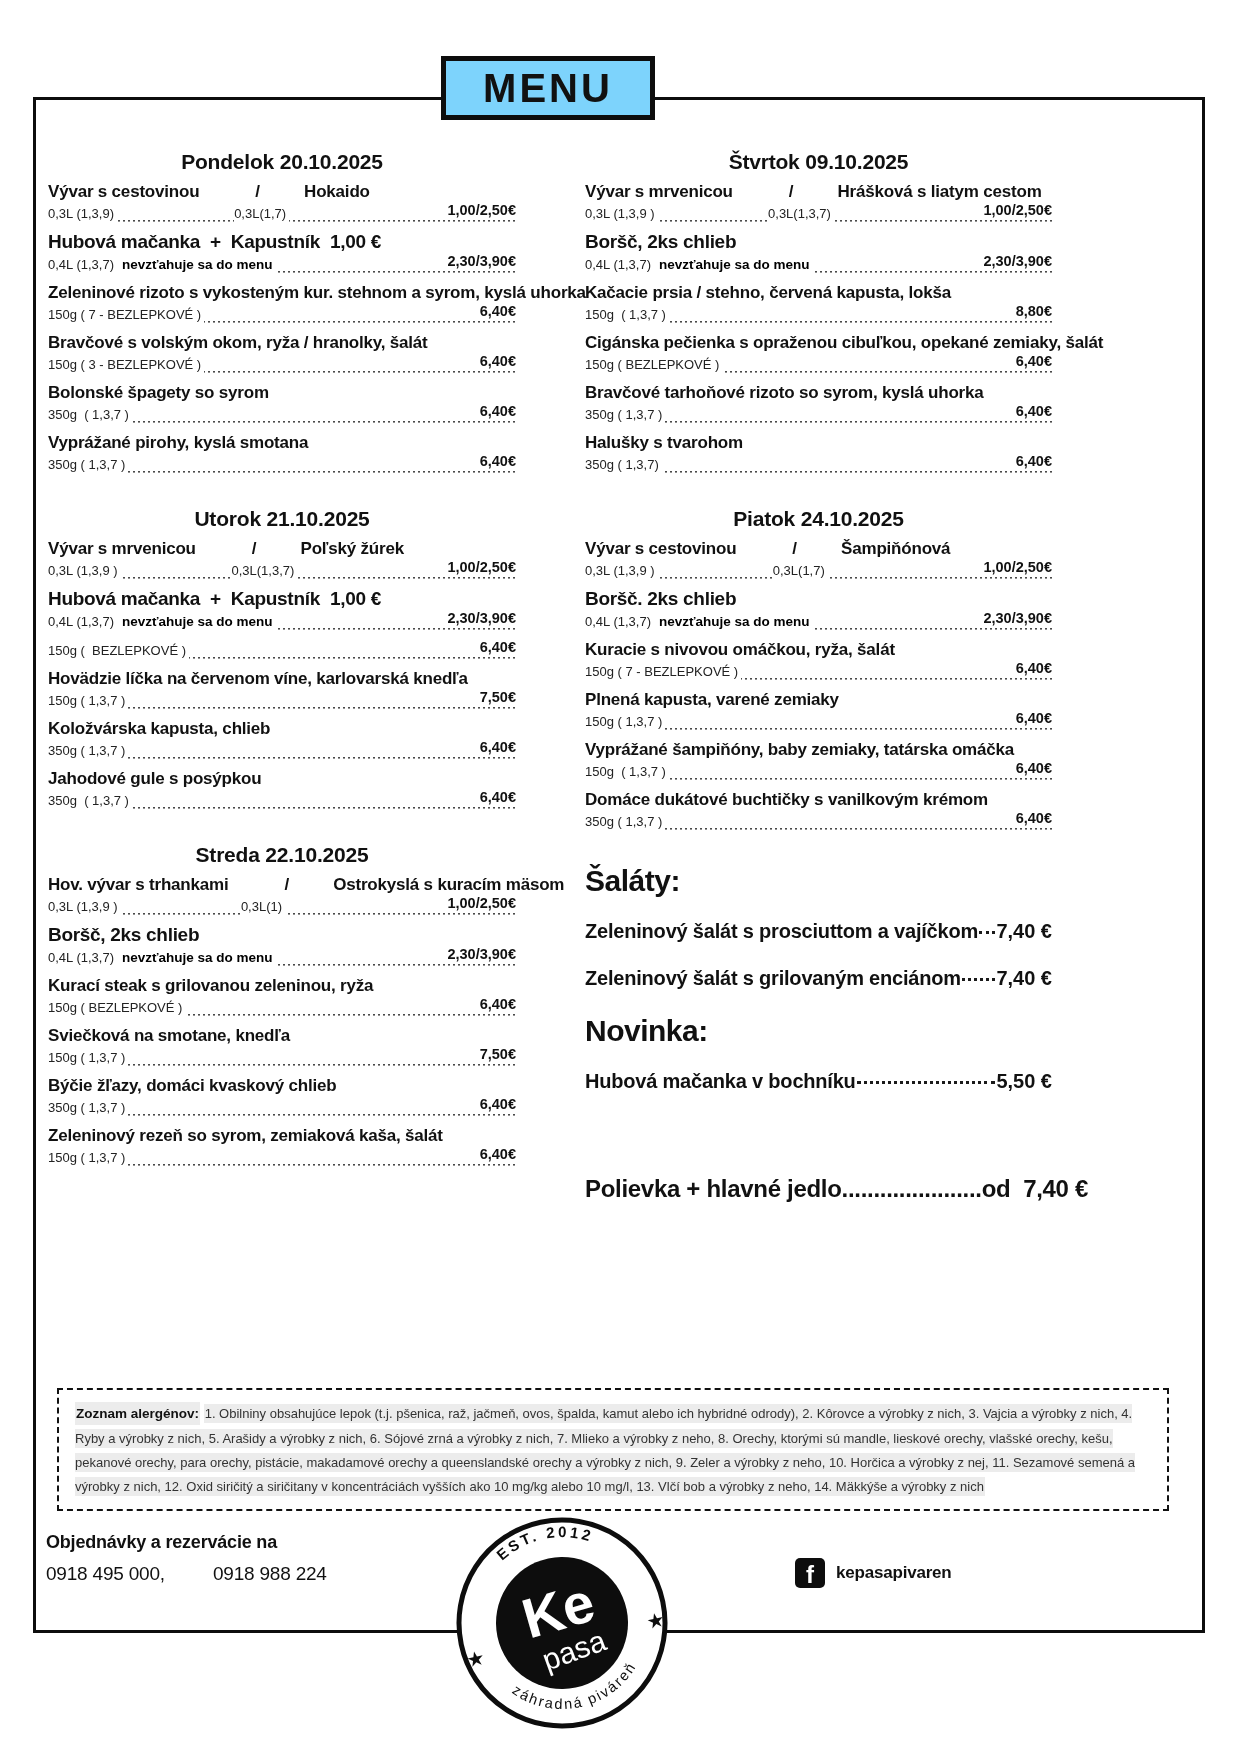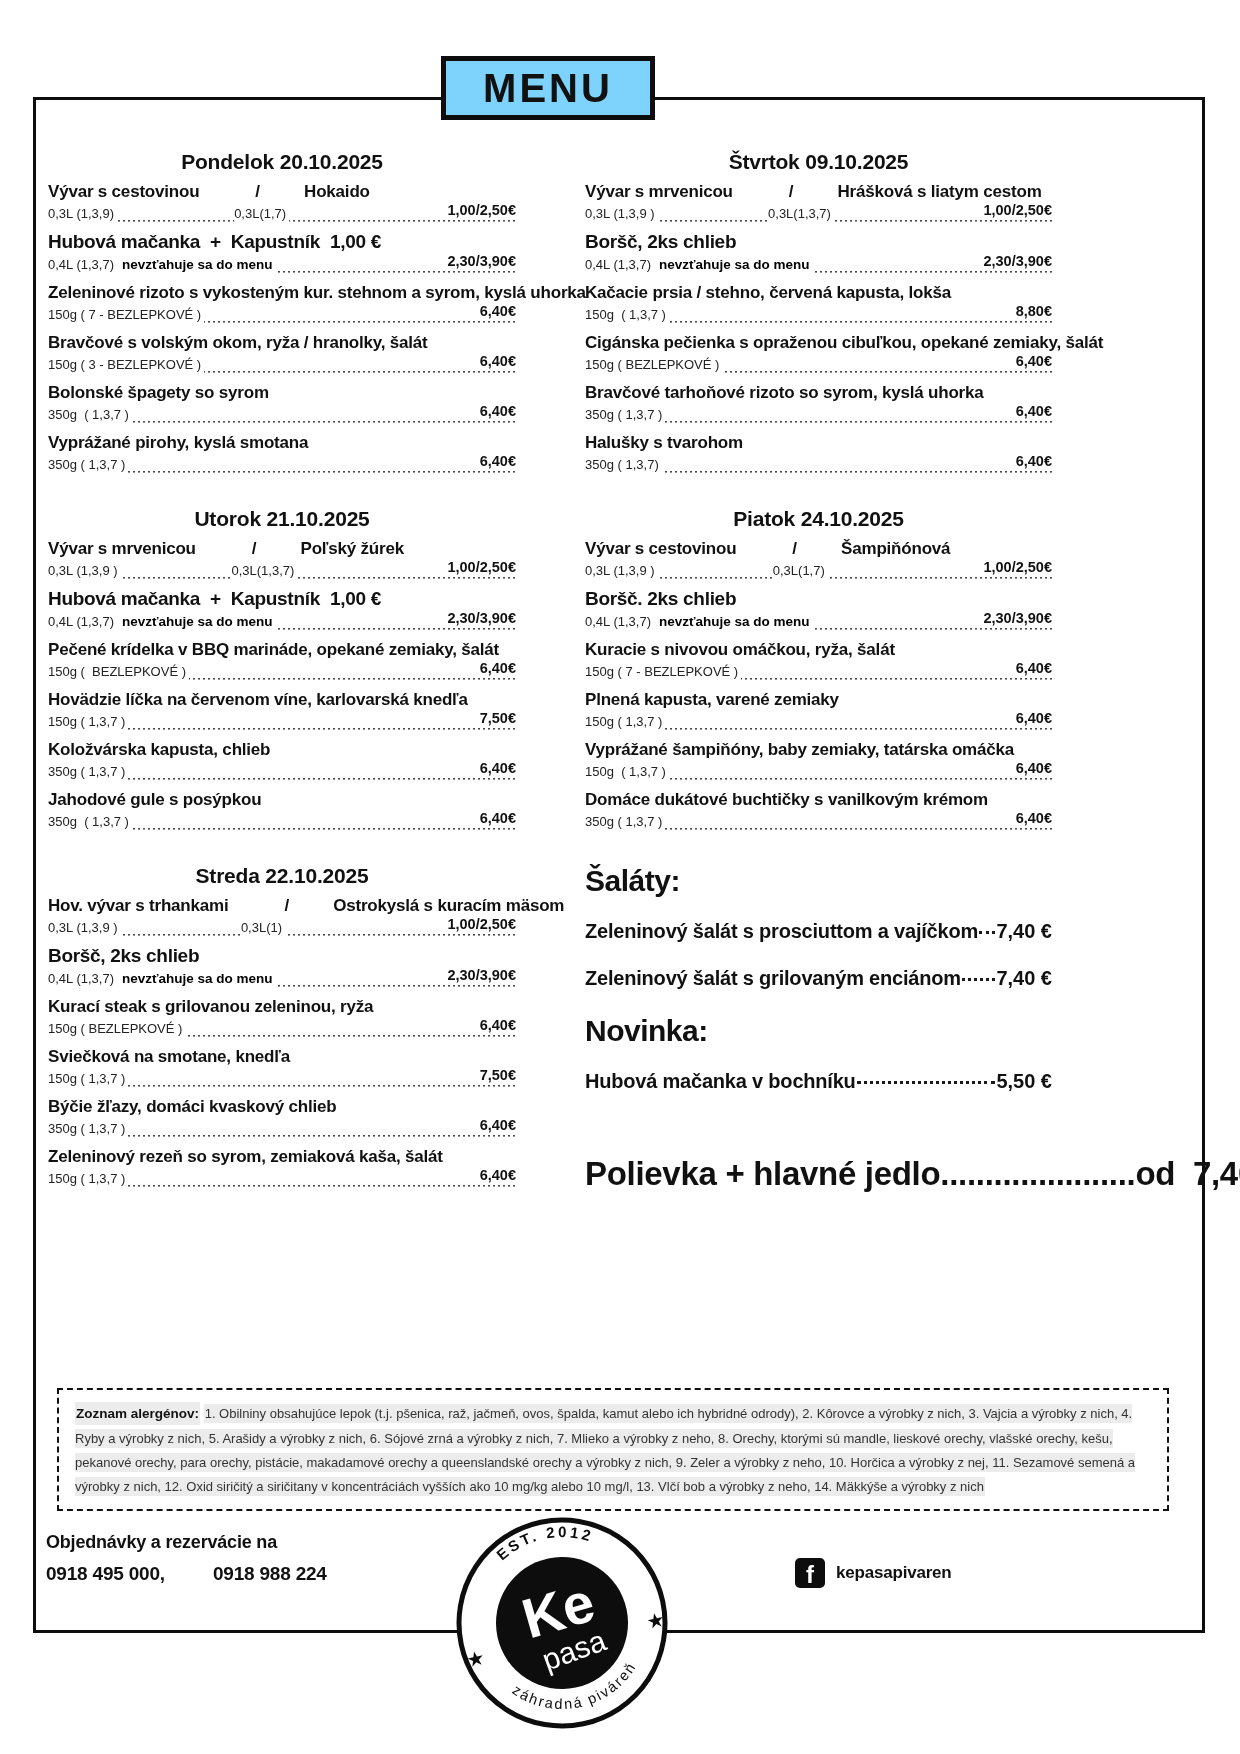--- a/index.html
+++ b/index.html
@@ -47,33 +47,33 @@
   .price { font-size:14.5px; font-weight:700; margin:0 0 4px 6px; white-space:pre; line-height:15px; }
 
   .big-head { font-size:30px; font-weight:800; letter-spacing:-0.5px; margin:18px 0 22px; }
   .salad-row { display:flex; align-items:baseline; margin-bottom:24px; }
   .salad-name { font-size:20px; font-weight:700; letter-spacing:-0.2px; white-space:pre; }
   .leader { flex:1; border-bottom:3px dotted #1a1a1a; margin:0 1px; transform:translateY(-4px); }
   .salad-price { font-size:20px; font-weight:700; white-space:pre; }
   .novinka-head { margin-top:6px; }
 
   .combo-row { display:flex; align-items:baseline; justify-content:space-between; margin-top:62px; }
-  .combo-label, .combo-dots, .combo-price { font-size:33px; font-weight:800; letter-spacing:-0.3px; white-space:pre; }
+  .combo-label, .combo-dots, .combo-price { font-size:24px; font-weight:800; letter-spacing:-0.3px; white-space:pre;margin-top:20px; }
 
   .allergens {
     position:absolute; left:57px; top:1388px; width:1112px;
     border:2px dashed #111; padding:12px 16px 10px;
     font-size:13px; line-height:1.85;
   }
   .alg-label { font-weight:800; font-size:13.5px; background:#ececec; padding:4px 1px; }
   .alg-body  { background:#ececec; color:#333; padding:2px 1px; }
 
   .contact { position:absolute; left:46px; top:1532px; }
   .contact-line1 { font-size:18px; font-weight:700; letter-spacing:-0.2px; }
-  .contact-line2 { font-size:19px; font-weight:700; margin-top:10px; letter-spacing:-0.2px; }
+  .contact-line2 { font-size:19px; font-weight:400; margin-top:10px; letter-spacing:-0.2px; }
   .contact-line2 .phone2 { margin-left:48px; }
 
   .fb { position:absolute; left:795px; top:1558px; display:flex; align-items:center; }
   .fb-icon {
     width:30px; height:30px; background:#0d0d0d; border-radius:5px;
     color:#fff; font-weight:700; font-size:24px; line-height:26px;
     display:flex; align-items:flex-end; justify-content:center;
   }
   .fb-handle { font-size:17px; font-weight:600; margin-left:11px; letter-spacing:-0.2px; }
 
@@ -166,21 +166,20 @@
       <div class="name-row"><span class="nm">Hubová mačanka  +  Kapustník  1,00 €</span></div>
       <div class="meta-row">
           <span class="m">0,4L (1,3,7)</span>
           <span class="m note">nevzťahuje sa do menu</span>
           <span class="sp"></span>
           <span class="sp2"></span>
           <span class="price">2,30/3,90€</span>
         </div>
     </div>
     <div class="item">
-      <div class="name-row"><span class="nm">Pečené krídelka v BBQ marináde, opekané zemiaky, šalát</span></div>
       <div class="meta-row">
           <span class="m">150g (  BEZLEPKOVÉ )</span>
           <span class="sp"></span>
           <span class="sp2"></span>
           <span class="price">6,40€</span>
         </div>
     </div>
     <div class="item">
       <div class="name-row"><span class="nm">Hovädzie líčka na červenom víne, karlovarská knedľa</span></div>
       <div class="meta-row">

